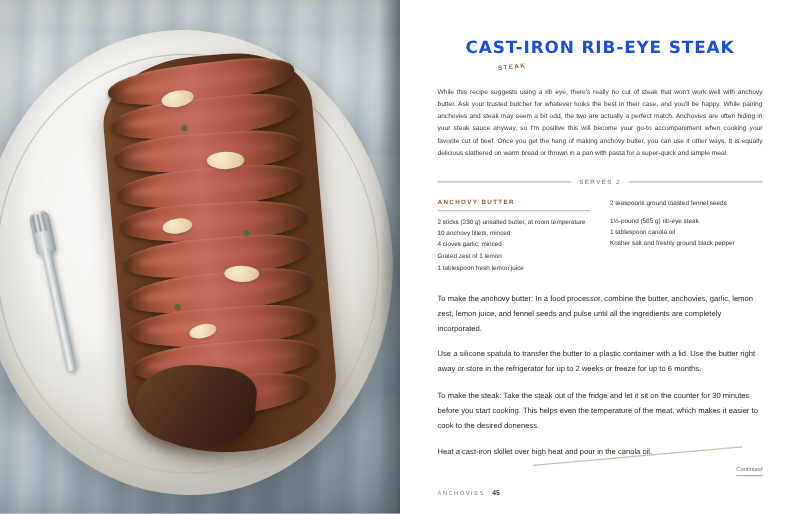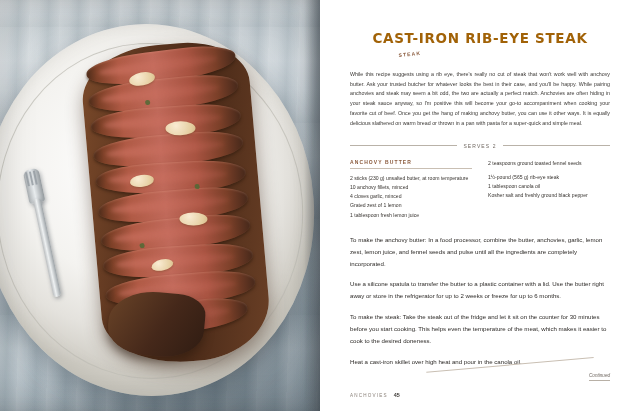--- a/index.html
+++ b/index.html
@@ -228,21 +228,21 @@
     box-sizing: border-box;
     color: #262220;
   }
   .recipe-title {
     text-align: center;
     font-family: "DejaVu Sans", sans-serif;
     font-weight: bold;
     font-size: 13.5px;
     line-height: 1.32;
     letter-spacing: 0.7px;
-    color: #a16207;
+    color: #1d4ed8;
     margin: 12px 6px 0 6px;
     text-transform: uppercase;
   }
   .intro {
     margin-top: 22px;
     font-size: 5.3px;
     line-height: 1.85;
     text-align: justify;
     color: #3a3734;
   }

